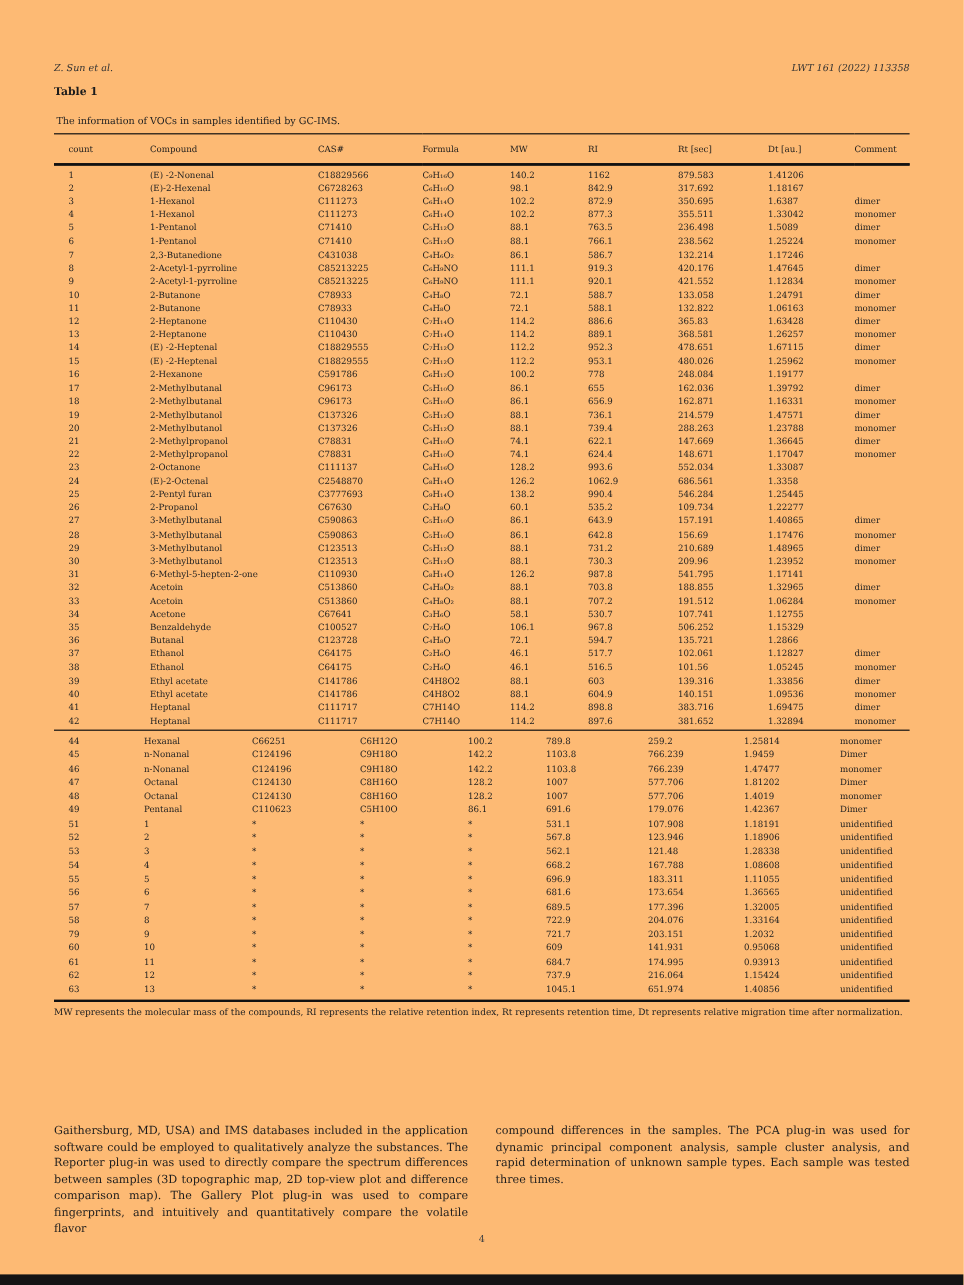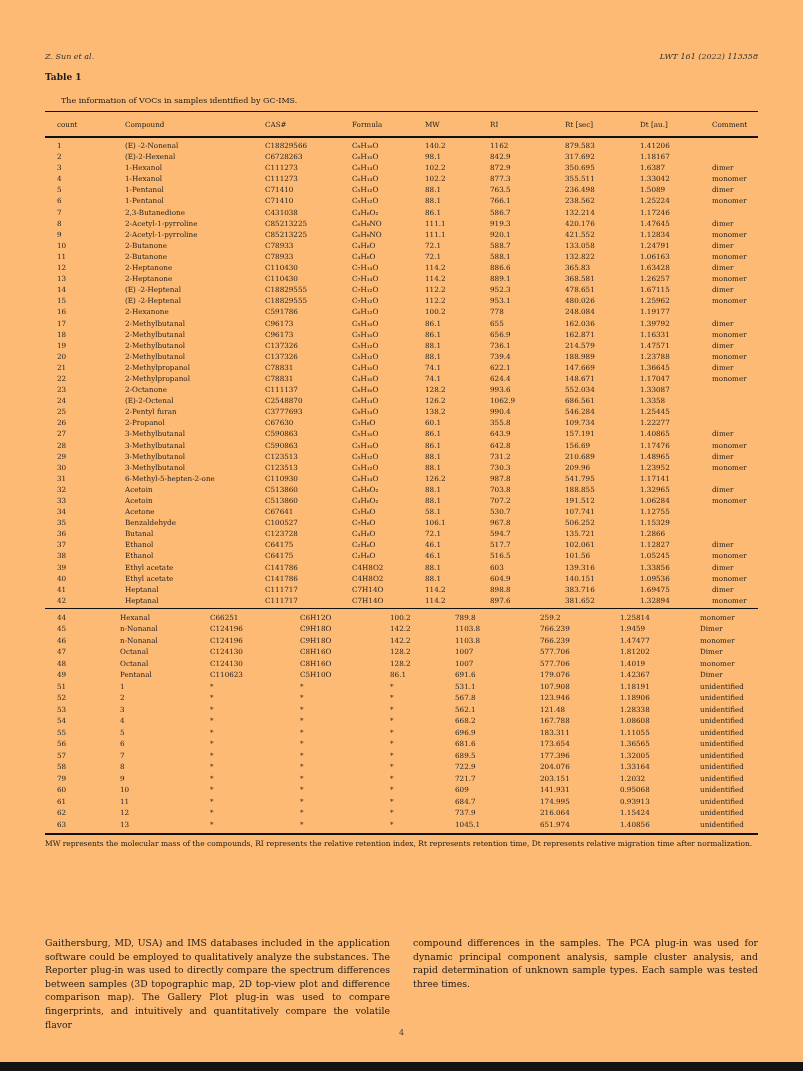--- a/index.html
+++ b/index.html
@@ -8,21 +8,21 @@
     position:relative;width:803px;height:1071px;background:#fdba74;
     font-family:"DejaVu Serif","Liberation Serif",serif;color:#1c1c1c;overflow:hidden;
   }
   .running-head{
     position:absolute;left:45px;top:52px;width:713px;
     display:flex;justify-content:space-between;
     font-size:8px;font-style:italic;color:#333;
   }
   .table-block{position:absolute;left:45px;top:72px;width:713px;}
   .table-label{font-size:9px;font-weight:bold;margin:0 0 14px 0;}
-  .table-caption{font-size:8px;margin:0 0 6px 16px;color:#222;}
+  .table-caption{font-size:8px;margin:0 0 6px 2px;color:#222;}
   table{border-collapse:collapse;table-layout:fixed;width:713px;}
   table.t1{border-top:1.5px solid #111;}
   table.t1 thead th{
     font-size:7.2px;font-weight:normal;text-align:left;vertical-align:middle;
     padding:8px 0 7px 0;border-bottom:2px solid #111;white-space:nowrap;
   }
   table.t1 thead th:first-child{padding-left:12px;}
   table td{
     font-size:7.2px;padding:0;vertical-align:top;white-space:nowrap;
     overflow:hidden;color:#222;
@@ -301,21 +301,21 @@
             <td>1.47571</td>
             <td>dimer</td>
           </tr>
           <tr>
             <td>20</td>
             <td>2-Methylbutanol</td>
             <td>C137326</td>
             <td>C₅H₁₂O</td>
             <td>88.1</td>
             <td>739.4</td>
-            <td>188.989</td>
+            <td>288.263</td>
             <td>1.23788</td>
             <td>monomer</td>
           </tr>
           <tr>
             <td>21</td>
             <td>2-Methylpropanol</td>
             <td>C78831</td>
             <td>C₄H₁₀O</td>
             <td>74.1</td>
             <td>622.1</td>
@@ -366,21 +366,21 @@
             <td>546.284</td>
             <td>1.25445</td>
             <td></td>
           </tr>
           <tr>
             <td>26</td>
             <td>2-Propanol</td>
             <td>C67630</td>
             <td>C₃H₈O</td>
             <td>60.1</td>
-            <td>355.8</td>
+            <td>535.2</td>
             <td>109.734</td>
             <td>1.22277</td>
             <td></td>
           </tr>
           <tr>
             <td>27</td>
             <td>3-Methylbutanal</td>
             <td>C590863</td>
             <td>C₅H₁₀O</td>
             <td>86.1</td>

